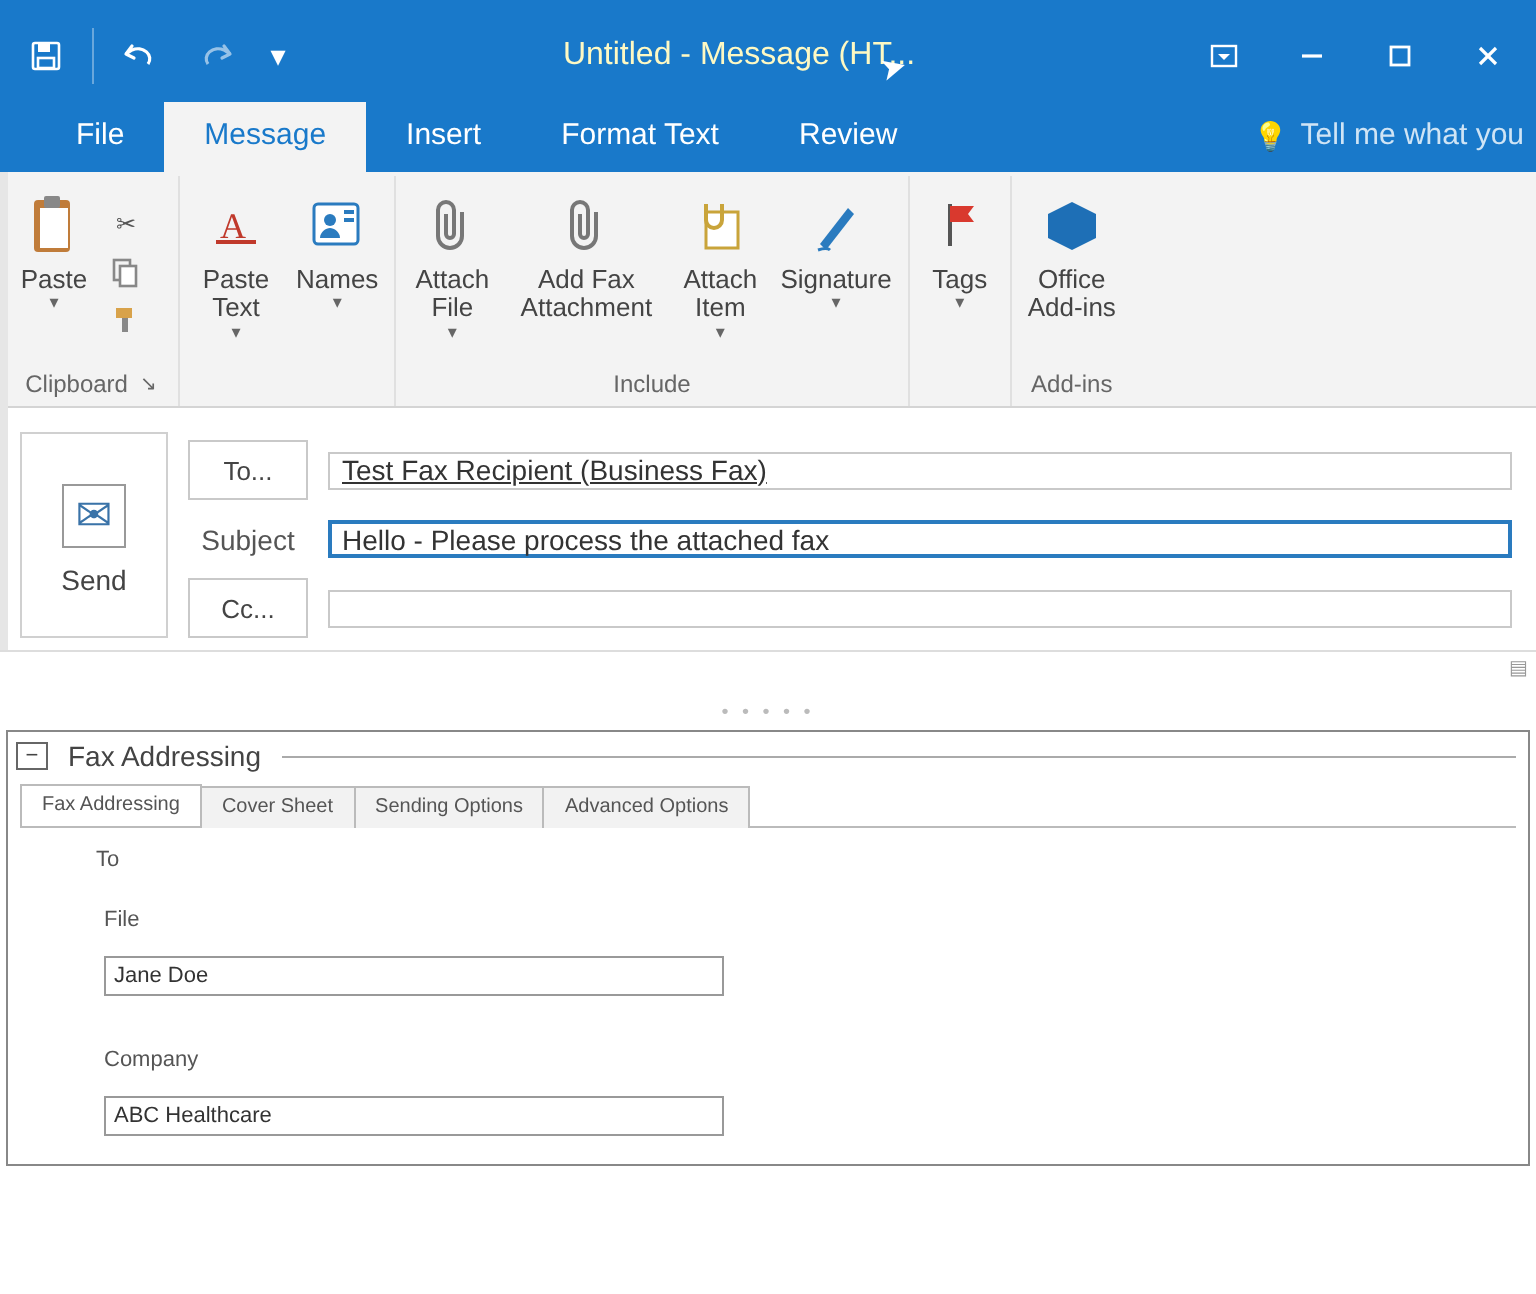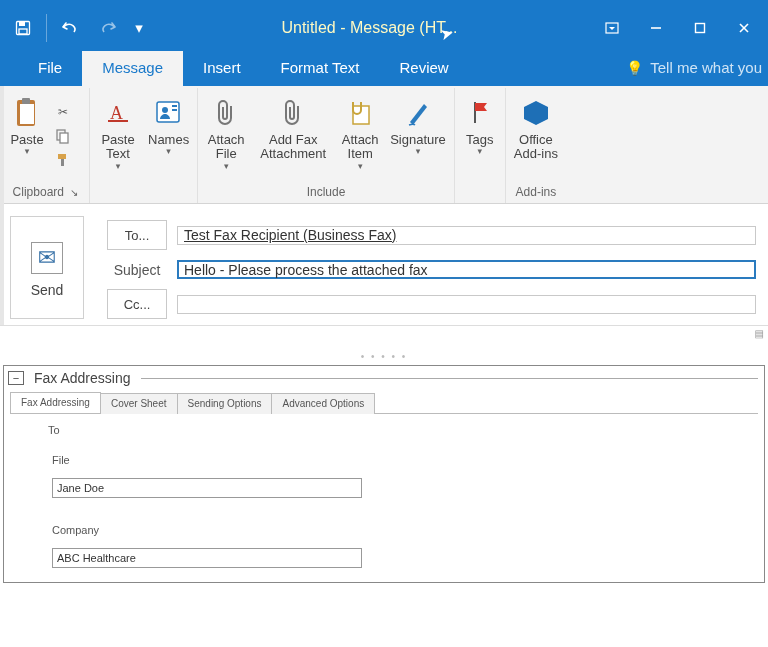--- a/index.html
+++ b/index.html
@@ -97,21 +97,21 @@
     gap: 10px;
     background:#fff;
   }
   .send-cell {
     width:74px; border:1px solid #d0d0d0; display:flex; flex-direction:column; align-items:center; justify-content:center;
     padding:14px 4px 10px 4px; gap:8px;
   }
   .send-cell .env { font-size:22px; color:#3a73a8; border:1px solid #999; padding:2px 6px; background:#fff;}
   .send-cell .send-label { font-size:14px; color:#444;}
   .fields-grid { flex:1; display:flex; flex-direction:column; gap:10px; padding-top:4px;}
-  .field-row { display:flex; align-items:center; gap:10px;margin-left:13px;}
+  .field-row { display:flex; align-items:center; gap:10px;}
   .field-btn {
     width:60px; height:30px; border:1px solid #c9c9c9; background:#fff;
     font-size:13px; color:#444; display:flex; align-items:center; justify-content:center;
   }
   .subject-label { width:60px; font-size:14px; color:#555; display:flex; align-items:center; justify-content:center;}
   .field-input, .subject-input {
     flex:1; height:19px; border:1px solid #c9c9c9; font-size:14px; padding:0 6px; color:#333;
   }
   .subject-input { border:1px solid #2a7bbf; box-shadow:0 0 0 1px #2a7bbf inset;}
   .to-value { text-decoration: underline; }

